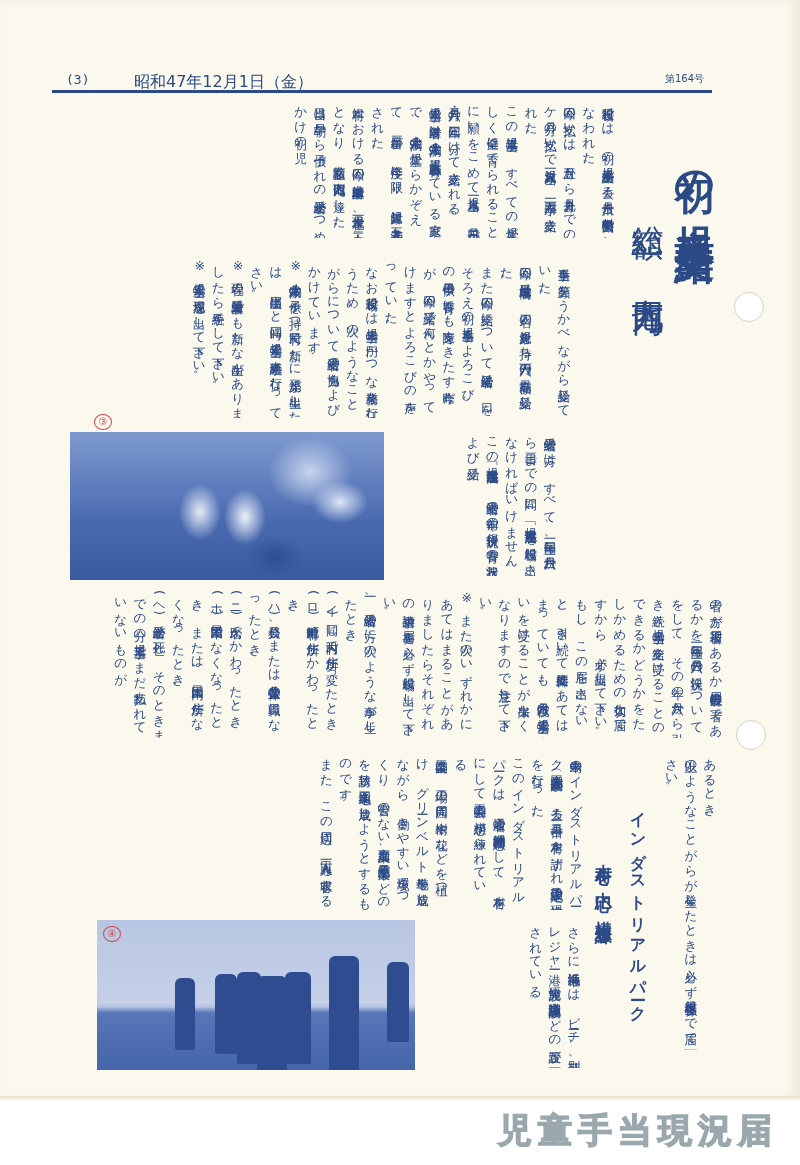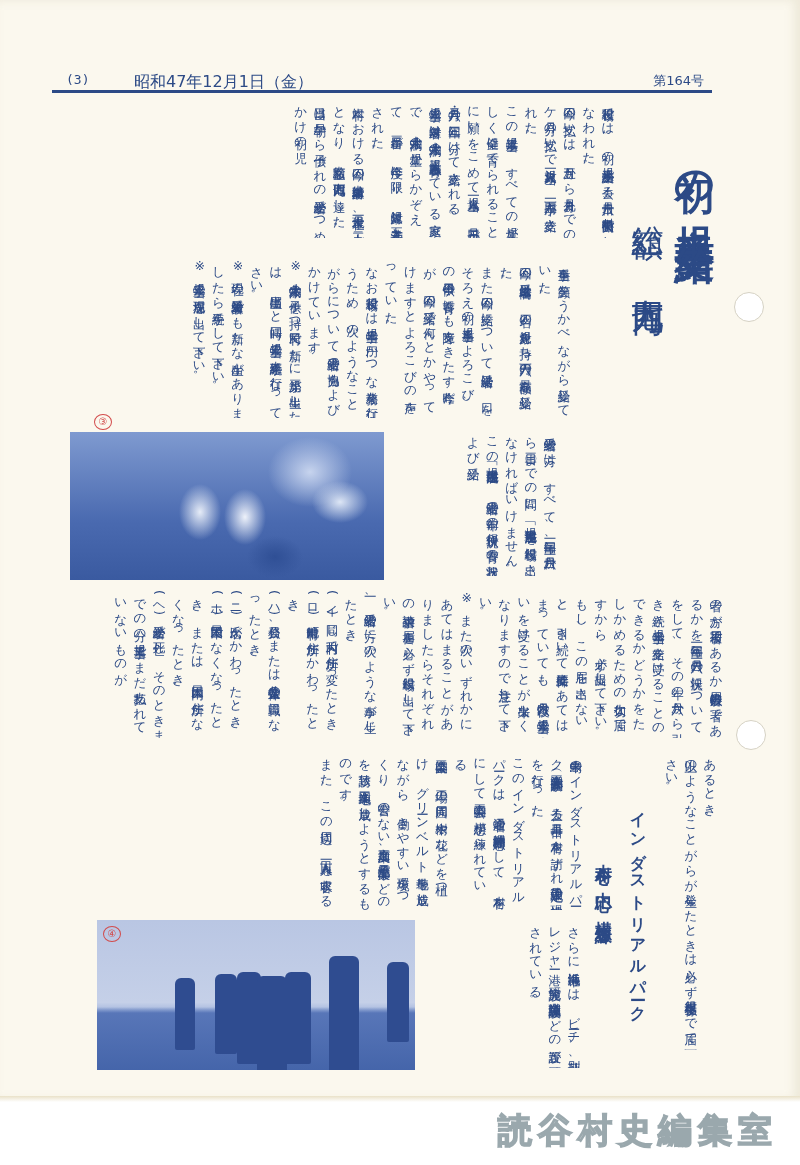--- a/index.html
+++ b/index.html
@@ -20,21 +20,21 @@
   }
 
   
   .header {
     position: absolute; left: 52px; top: 68px; width: 660px; height: 24px;
     color: #2c4a86;
   }
   .hdr-page { position: absolute; left: 14px; top: 4px; font-size: 13px; font-family: "DejaVu Sans Mono", monospace; }
   .hdr-date { position: absolute; left: 82px; top: 4px; font-size: 16px; font-family: "DejaVu Sans", sans-serif; }
   .hdr-title { position: absolute; left: 245px; top: -2px; font-size: 20px; font-weight: bold; letter-spacing: 9px; font-family: "DejaVu Sans", sans-serif; }
-  .hdr-issue { position: absolute; right: 8px; top: 4px; font-size: 13px; font-family: "DejaVu Sans", sans-serif; }
+  .hdr-issue { position: absolute; right: 8px; top: 4px; font-size: 10px; font-family: "DejaVu Sans", sans-serif; }
   .hdr-rule { position: absolute; left: 52px; top: 90px; width: 660px; height: 3px; background: #2c4a86; }
 
   
   .vblock {
     position: absolute;
     writing-mode: vertical-rl;
     -webkit-writing-mode: vertical-rl;
     color: #2c4a86;
     font-size: 12.5px;
     line-height: 19.2px;
@@ -179,13 +179,13 @@
   <div class="figure" style="left:78px; top:58px; width:20px; height:72px;"></div>
   <div class="figure" style="left:118px; top:54px; width:22px; height:80px;"></div>
   <div class="figure" style="left:140px; top:52px; width:24px; height:92px;"></div>
   <div class="figure" style="left:160px; top:56px; width:30px; height:96px;"></div>
   <div class="figure" style="left:188px; top:52px; width:26px; height:92px;"></div>
   <div class="figure" style="left:232px; top:36px; width:30px; height:116px;"></div>
   <div class="figure" style="left:290px; top:42px; width:22px; height:80px;"></div>
   <div class="stamp" style="left:6px; top:6px;">④</div>
 </div>
 
-<div class="watermark">読谷村史編集室</div>
+<div class="watermark">児童手当現況届</div>
 
 </body></html>

